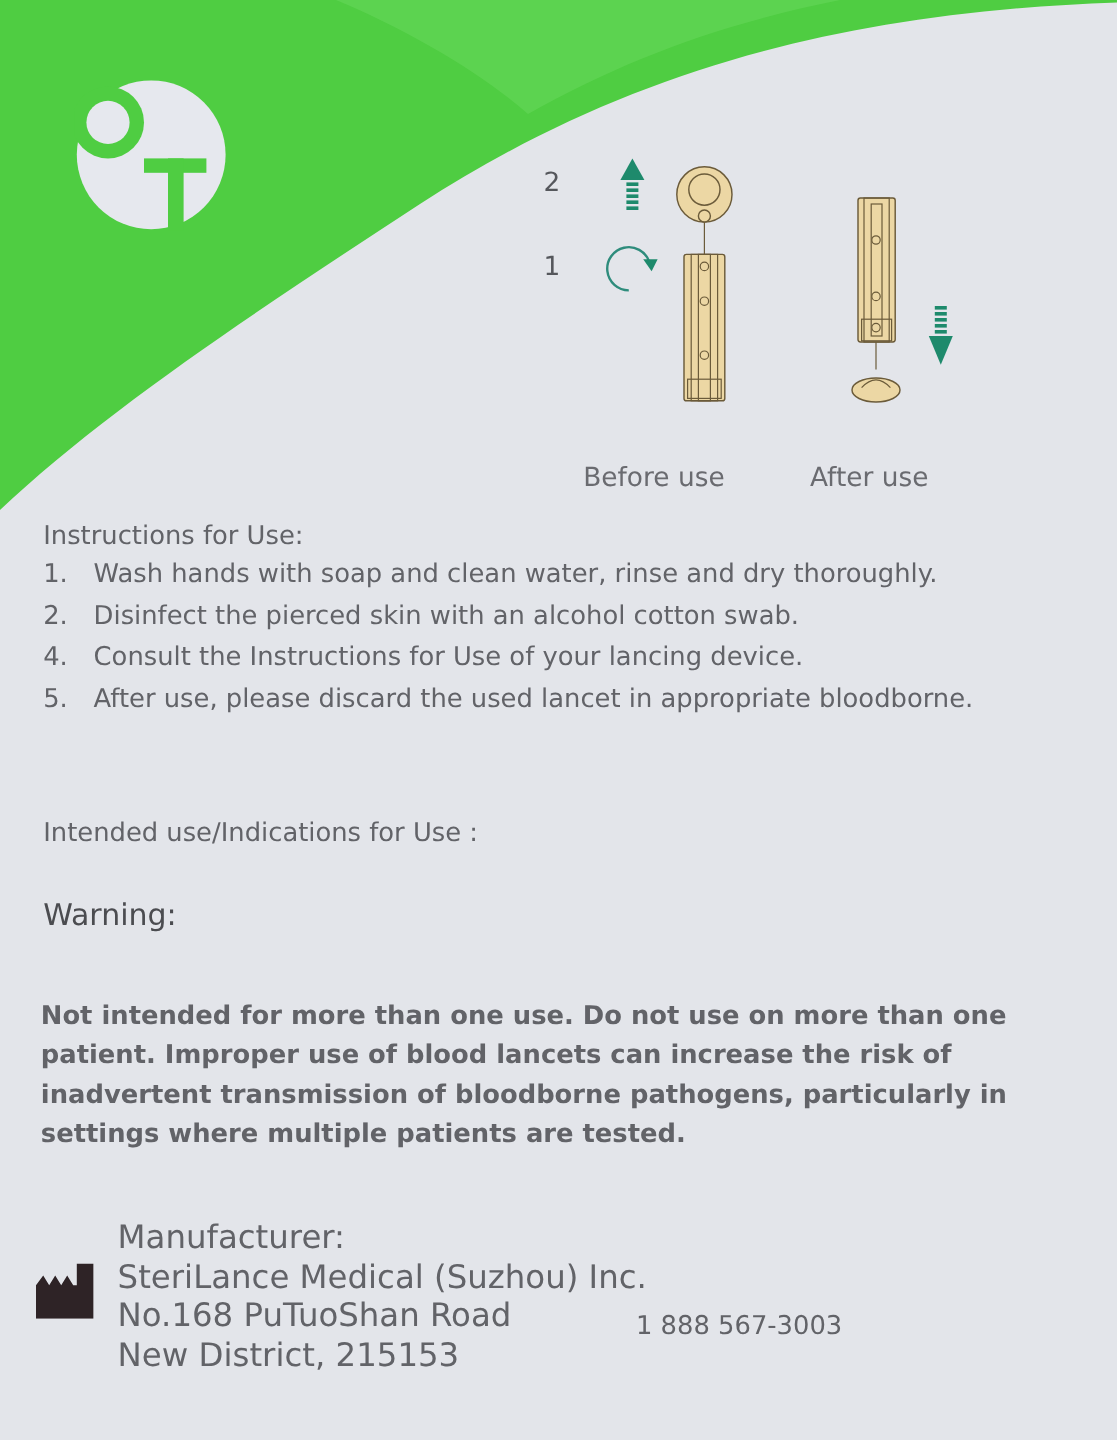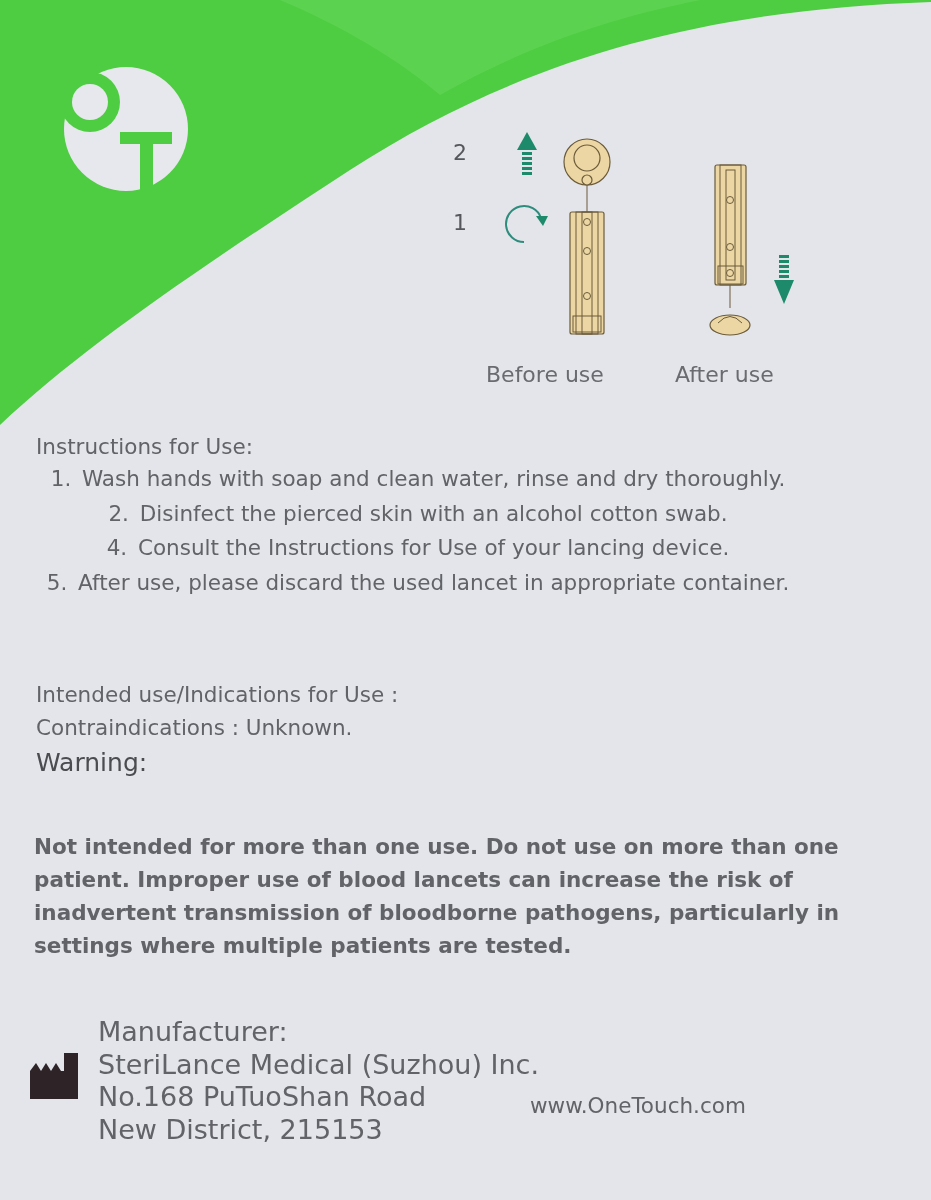--- a/index.html
+++ b/index.html
@@ -2,25 +2,25 @@
 <html><head>
 <meta charset="utf-8">
 <style>
   html, body { margin:0; padding:0; }
   body { width:931px; height:1200px; background:#e3e5ea; position:relative; overflow:hidden;
          font-family:"DejaVu Sans", sans-serif; color:#58595e; }
   .bg-svg { position:absolute; left:0; top:0; }
   .logo { position:absolute; left:62px; top:66px; width:128px; height:126px; }
   .step-num { position:absolute; font-size:22px; color:#55575c; }
   .diagram { position:absolute; left:440px; top:120px; width:380px; height:240px; }
-  .caption { position:absolute; font-size:22px; color:#6a6b70; }
-  .section { position:absolute; left:36px; font-size:21.5px; color:#626368; line-height:33px; }
+  .caption { position:absolute; font-size:22px; color:#6a6b70;margin-top:24px; }
+  .section { position:absolute; left:36px; font-size:21.5px; color:#626368; line-height:33px;text-align:right; }
   .instr-title { top:430px; }
   .instr-list { position:absolute; left:36px; top:462px; margin:0; padding:0; list-style:none; font-size:21.5px; color:#626368; }
-  .instr-list li { height:34.5px; line-height:34.5px; white-space:nowrap;text-align:center; }
+  .instr-list li { height:34.5px; line-height:34.5px; white-space:nowrap; }
   .instr-list .n { display:inline-block; width:42px; }
   .intended { top:678px; }
   .intended div { white-space:nowrap; }
   .warn-title { position:absolute; left:36px; top:748px; font-size:25px; color:#4b4c50; }
   .warn-body { position:absolute; left:34px; top:830px; width:840px; font-size:21.5px; line-height:33px; color:#626368;font-weight:bold; }
   .factory { position:absolute; left:30px; top:1053px; }
   .mfr { position:absolute; left:98px; top:1016px; font-size:27px; line-height:32.5px; color:#626368; }
   .contact { position:absolute; left:530px; top:1090px; font-size:21.5px; line-height:31.5px; color:#626368; }
 </style>
 </head>
@@ -100,36 +100,35 @@
 </svg>
 
 <div class="caption" style="left:486px;top:362px;">Before use</div>
 <div class="caption" style="left:675px;top:362px;">After use</div>
 
 <div class="section instr-title">Instructions for Use:</div>
 <ol class="instr-list">
   <li><span class="n">1.</span><span>Wash hands with soap and clean water, rinse and dry thoroughly.</span></li>
   <li><span class="n">2.</span><span>Disinfect the pierced skin with an alcohol cotton swab.</span></li>
   <li><span class="n">4.</span><span>Consult the Instructions for Use of your lancing device.</span></li>
-  <li><span class="n">5.</span><span>After use, please discard the used lancet in appropriate container.</span></li>
+  <li><span class="n">5.</span><span>After use, please discard the used lancet in appropriate bloodborne.</span></li>
 </ol>
 
 <div class="section intended">
   <div>Intended use/Indications for Use :</div>
-  <div>Contraindications : Unknown.</div>
 </div>
 
 <div class="warn-title">Warning:</div>
 <div class="warn-body">Not intended for more than one use. Do not use on more than one patient. Improper use of blood lancets can increase the risk of inadvertent transmission of bloodborne pathogens, particularly in settings where multiple patients are tested.</div>
 
 <svg class="factory" width="48" height="46" viewBox="0 0 48 46">
   <polygon points="0,46 0,18 6,10 11,18 16,10 21,18 26,10 31,18 34,18 34,0 48,0 48,46" fill="#2e2326"></polygon>
 </svg>
 <div class="mfr">
   <div>Manufacturer:</div>
   <div>SteriLance Medical (Suzhou) Inc.</div>
   <div>No.168 PuTuoShan Road</div>
   <div>New District, 215153</div>
 </div>
 
 <div class="contact">
-  <div>www.OneTouch.com</div>
+  <div>1 888 567-3003</div>
 </div>
 
 </body></html>

